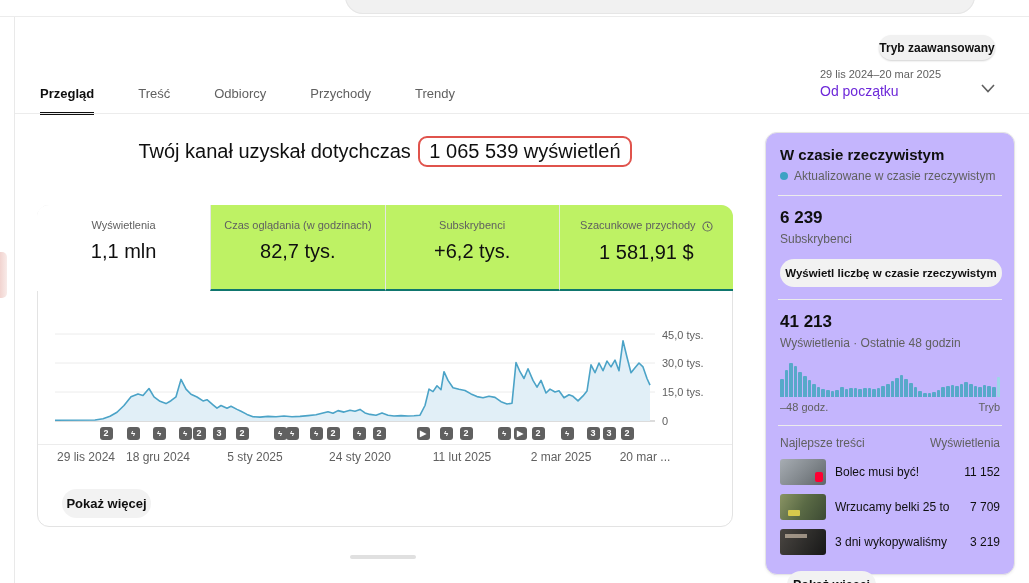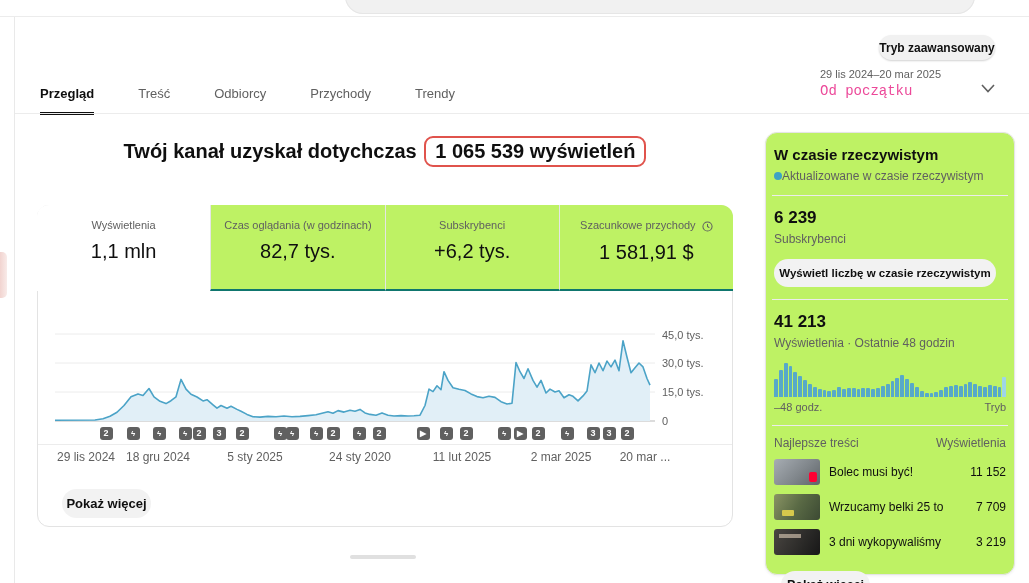--- a/index.html
+++ b/index.html
@@ -12,32 +12,32 @@
   .search-pill { position:absolute; left:345px; top:-22px; width:630px; height:36px; border-radius:18px; background:#f1f1f1; box-shadow:inset 0 0 0 1px #e6e6e6; }
 
   .panel-border { position:absolute; left:14px; top:17px; width:1px; height:566px; background:#e9e9e9; }
 
   
   .page-title { position:absolute; left:40px; top:33px; font-size:19px; font-weight:700; letter-spacing:.2px; }
   .adv-btn { position:absolute; left:879px; top:35px; width:116px; height:25px; border:none; border-radius:14px;
     background:#f1f1f1; box-shadow:0 1px 2px rgba(0,0,0,.18); font-family:inherit; font-size:12px; font-weight:600; color:#0f0f0f; cursor:pointer; }
   .date-picker { position:absolute; left:820px; top:68px; width:175px; height:38px; cursor:pointer; }
   .date-range { font-size:11px; color:#606060; }
-  .date-preset { font-size:14px; color:#ec4899; margin-top:3px;font-family:Liberation Mono, monospace; }
+  .date-preset { font-size:14px; color:#6d28d9; margin-top:3px; }
   .chev { position:absolute; right:0; top:16px; }
 
   
   .tabs { position:absolute; left:40px; top:86px; display:flex; gap:44px; }
   .tab { border:none; background:none; font-family:inherit; font-size:13px; color:#606060; padding:0 0 14px 0; cursor:pointer; position:relative; }
   .tab.active { color:#0f0f0f; font-weight:700; }
   .tab.active::after { content:""; position:absolute; left:0; right:0; bottom:0; height:3px; background:#0f0f0f; }
   .tabs-divider { position:absolute; left:15px; top:113px; width:1014px; height:1px; background:#ececec; }
 
   
-  .headline { position:absolute; left:37px; top:136px; width:696px; text-align:center; font-size:20px; font-weight:700; }
+  .headline { position:absolute; left:37px; top:136px; width:696px; text-align:center; font-size:20px; font-weight:400; }
   .red-box { display:inline-block; border:2px solid #e0534c; border-radius:9px; padding:2px 9px; margin-left:2px; }
 
   
   .card { position:absolute; left:37px; top:205px; width:696px; height:322px; border:1px solid #e3e3e3; border-radius:12px; background:#fff; }
   .metrics { position:absolute; left:37px; top:205px; width:696px; height:86px; display:flex; border-radius:12px 12px 0 0; overflow:hidden; }
   .metric { flex:1; text-align:center; padding-top:14px; background:#bef264; border-left:1px solid #e5e5e5; border-bottom:2px solid #0f766e; cursor:pointer; }
   .metric:first-child { border-left:none; }
   .metric.active { background:#fff; border-bottom:1px solid transparent; }
   .m-label { font-size:11px; color:#606060; }
   .m-value { font-size:20px; color:#0f0f0f; margin-top:9px; }
@@ -48,24 +48,24 @@
   .marker { position:absolute; top:427px; width:13px; height:13px; border-radius:3px; background:#606060; color:#fff;
     font-size:9px; line-height:13px; text-align:center; font-weight:700; cursor:pointer; }
   .marker.glyph { font-size:8px; }
   .axis-divider { position:absolute; left:38px; top:444px; width:694px; height:1px; background:#ececec; }
   .x-label { position:absolute; top:450px; font-size:12px; color:#606060; white-space:nowrap; }
   .show-more { position:absolute; border:none; border-radius:16px; background:#f2f2f2; font-family:inherit;
     font-size:13px; font-weight:700; color:#0f0f0f; cursor:pointer;margin-left:7px; }
   #showMoreMain { left:55px; top:489px; width:89px; height:29px; }
 
   
-  .rt-card { position:absolute; left:765px; top:132px; width:250px; height:443px; background:#bef264; border:1px solid #e5e5e5;
-    border-radius:12px; box-shadow:0 1px 3px rgba(0,0,0,.06); padding:0 8px; }
+  .rt-card { position:absolute; left:765px; top:132px; width:250px; height:443px; background:#c4b5fd; border:1px solid #e5e5e5;
+    border-radius:12px; box-shadow:0 1px 3px rgba(0,0,0,.06); padding:0 14px; }
   .rt-title { font-size:15px; font-weight:700; margin-top:13px; }
-  .rt-note { display:flex; align-items:center; font-size:12px; color:#606060; margin-top:6px; }
+  .rt-note { display:flex; align-items:center; gap:6px; font-size:12px; color:#606060; margin-top:6px; }
   .live-dot { width:8px; height:8px; border-radius:50%; background:#3ea2c4; }
   .rt-divider { height:1px; background:#ececec; margin:12px -2px 0; }
   .rt-big { font-size:17px; font-weight:700; margin-top:12px; }
   .rt-sub { font-size:12px; color:#606060; margin-top:4px; }
   .rt-btn { display:block; margin-top:13px; width:222px; height:28px; border:none; border-radius:14px; background:#f2f2f2;
     font-family:inherit; font-size:11.5px; font-weight:700; color:#0f0f0f; cursor:pointer; }
   .rt-bars { display:flex; align-items:flex-end; gap:1px; height:36px; margin-top:11px; }
   .rt-bars div { flex:1; background:#57a9c9; border-radius:1px 1px 0 0; }
   .rt-bars div.current { background:#9ed5e8; }
   .rt-axis { display:flex; justify-content:space-between; font-size:11px; color:#606060; margin-top:4px; }

